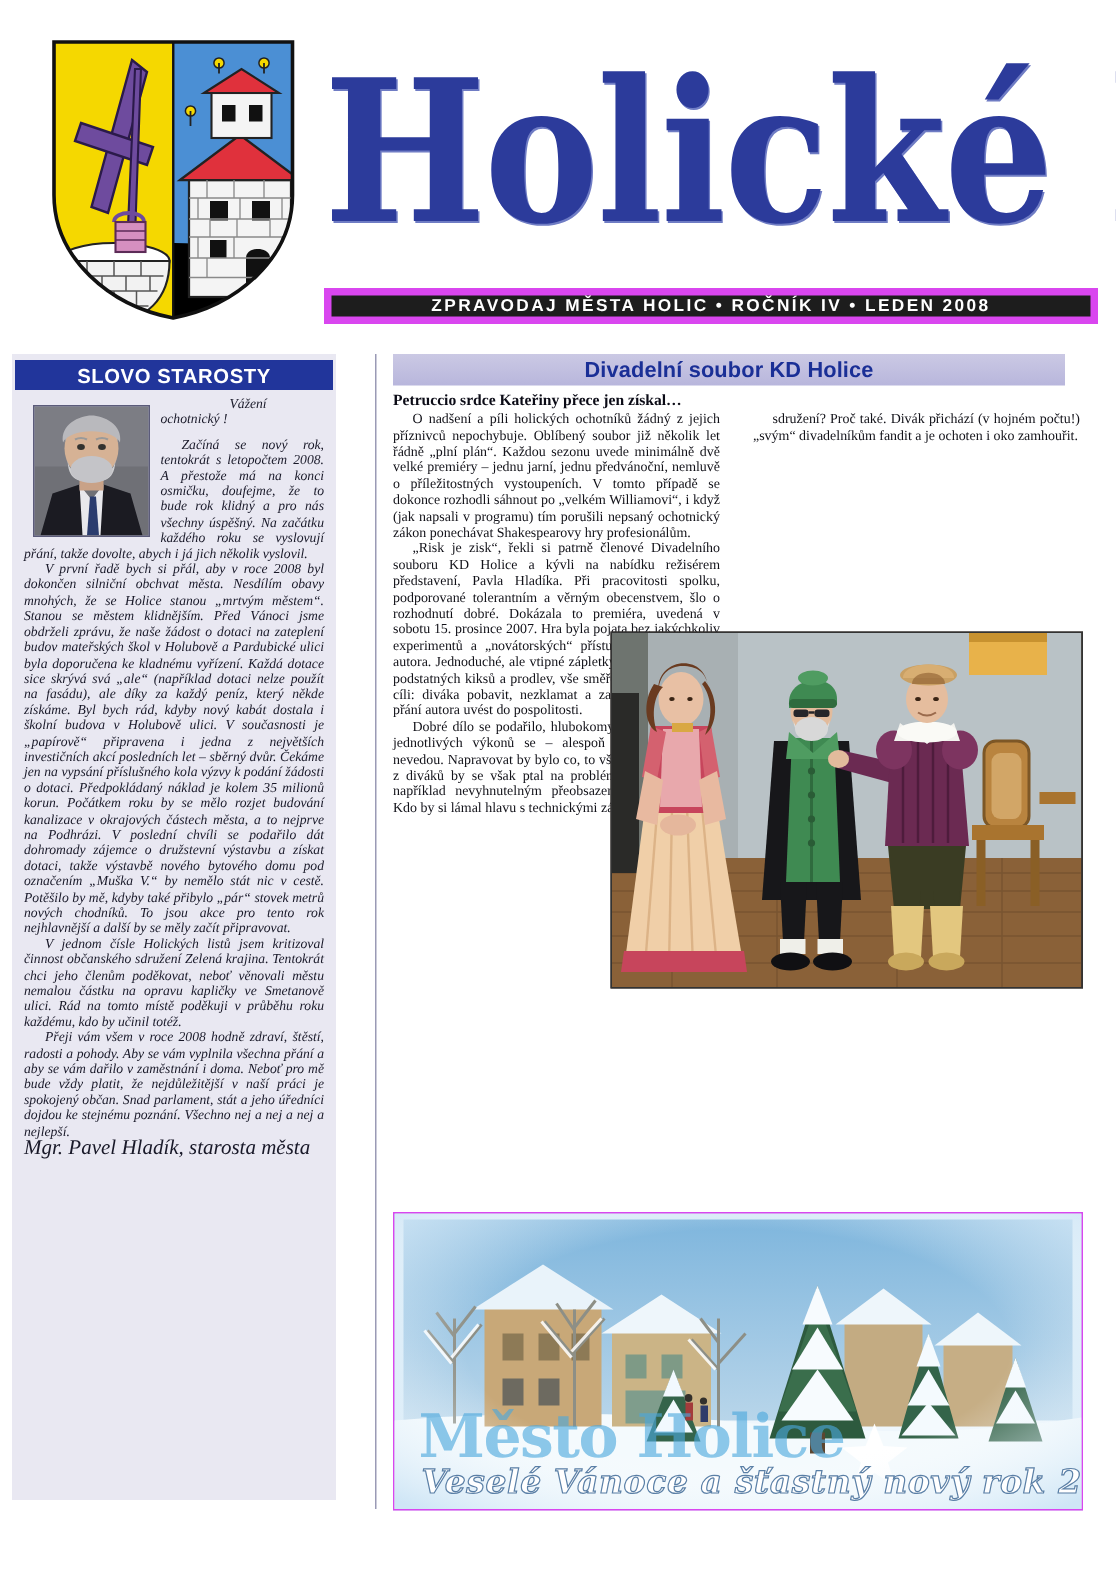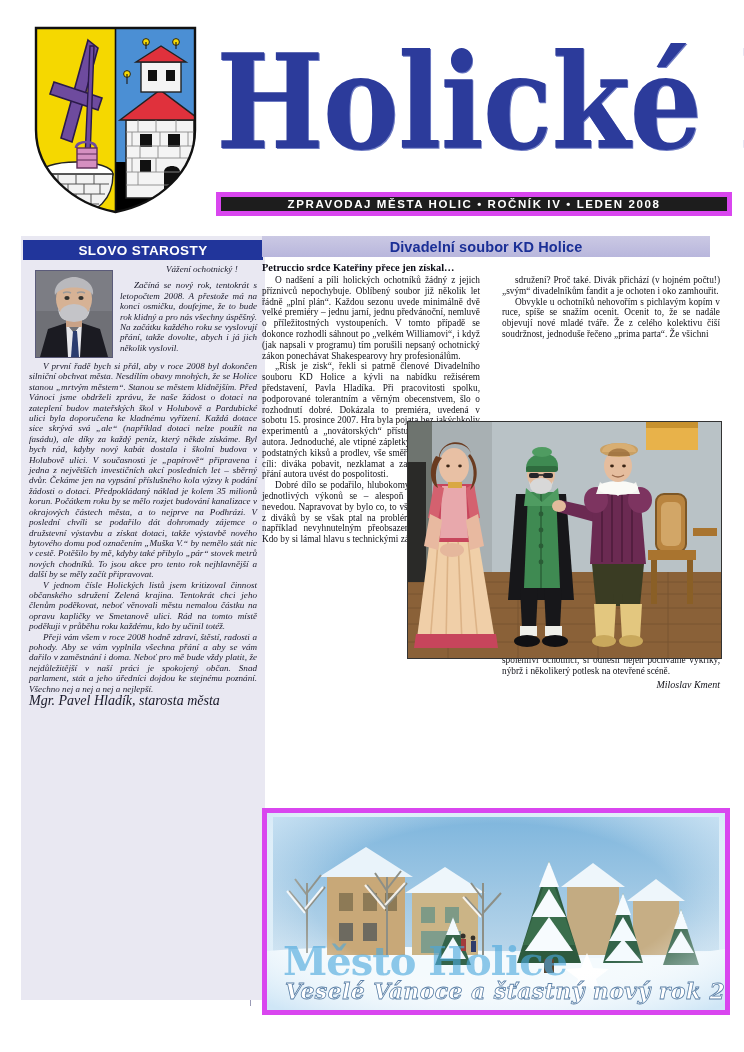--- a/index.html
+++ b/index.html
@@ -69,22 +69,22 @@
     letter-spacing: 1.6px;
     display: flex;
     align-items: center;
     justify-content: center;
     text-align: center;
   }
 
   
   .left-col {
     position: absolute;
-    left: 21px; top: 236px;
-    width: 244px;
+    left: 8px; top: 236px;
+    width: 216px;
     height: 764px;
     background: #e9e8f2;
     border-right: 0;
   }
   .vrule {
     position: absolute;
     left: 250px; top: 236px;
     width: 1px; height: 770px;
     background: #9a9ab5;
   }
@@ -200,21 +200,21 @@
     overflow: hidden;
     background: #3a2f28;
   }
   .play-photo svg { display:block; }
 
   
   .xmas {
     position: absolute;
     left: 262px; top: 808px;
     width: 458px; height: 197px;
-    border: 5px solid #d946ef;
+    border: 1px solid #d946ef;
     overflow: hidden;
     background: #cfe4f2;
   }
   .xmas svg { display: block; }
 
   .wrapper-break { clear: both; }
 </style>
 </head>
 <body>
 
@@ -363,21 +363,20 @@
     <div class="twocol">
 
       <div class="col c1">
         <p>O nadšení a píli holických ochotníků žádný z jejich příznivců nepochybuje. Oblíbený soubor již několik let řádně „plní plán“. Každou sezonu uvede minimálně dvě velké premiéry – jednu jarní, jednu předvánoční, nemluvě o příležitostných vystoupeních. V tomto případě se dokonce rozhodli sáhnout po „velkém Williamovi“, i když (jak napsali v programu) tím porušili nepsaný ochotnický zákon ponechávat Shakespearovy hry profesionálům.</p>
         <p>„Risk je zisk“, řekli si patrně členové Divadelního souboru KD Holice a kývli na nabídku režisérem představení, Pavla Hladíka. Při pracovitosti spolku, podporované tolerantním a věrným obecenstvem, šlo o rozhodnutí dobré. Dokázala to premiéra, uvedená v sobotu 15. prosince 2007. Hra byla pojata bez jakýchkoliv experimentů a „novátorských“ přístupů zcela v duchu autora. Jednoduché, ale vtipné zápletky se dařilo řešit bez podstatných kiksů a prodlev, vše směřovala ke kýženému cíli: diváka pobavit, nezklamat a zamilované páry dle přání autora uvést do pospolitosti.</p>
         <p>Dobré dílo se podařilo, hlubokomyslné rozbory hry a jednotlivých výkonů se – alespoň „u nás doma“ – nevedou. Napravovat by bylo co, to však aktéři vědí. Kdo z diváků by se však ptal na problémy, které vzniknou například nevyhnutelným přeobsazením titulních rolí? Kdo by si lámal hlavu s technickými záležitostmi</p>
       </div>
 
       <div class="col c2">
         <p>sdružení? Proč také. Divák přichází (v hojném počtu!) „svým“ divadelníkům fandit a je ochoten i oko zamhouřit.</p>
-        <p>Obvykle u ochotníků nehovořím s pichlavým kopím v ruce, spíše se snažím ocenit. Ocenit to, že se nadále objevují nové mladé tváře. Že z celého kolektivu čiší soudržnost, jednoduše řečeno „prima parta“. Že všichni</p>
         <p style="margin-top:240px">„makají“ ve prospěch celku. Proto je individuální hodnocení zbytečné. Přesto jedno „minus“ a jedno „plus“. Vždy je lepší, když režisér sedí v hledišti, aby viděl to, co ti na jevišti nevidí a aby je dle toho „zrežíroval“. Plus nahradím konstatováním: stěžejní pár představení – hubatá Kateřina Jitky Juráčkové a rozmarný, avšak cílevědomý Petruccio Petra Hlavatého, zkušení a spolehliví ochotníci, si odnesli nejen pochvalné výkřiky, nýbrž i několikerý potlesk na otevřené scéně.</p>
         <p class="sign">Miloslav Kment</p>
       </div>
 
       <div class="play-photo">
         <svg width="313" height="236" viewBox="0 0 313 236" xmlns="http://www.w3.org/2000/svg">
 
           <rect width="313" height="150" fill="#b9c2c6"></rect>
           <rect x="0" y="0" width="24" height="150" fill="#6e746f"></rect>
           <rect x="24" y="0" width="60" height="150" fill="#a8b0b3"></rect>

